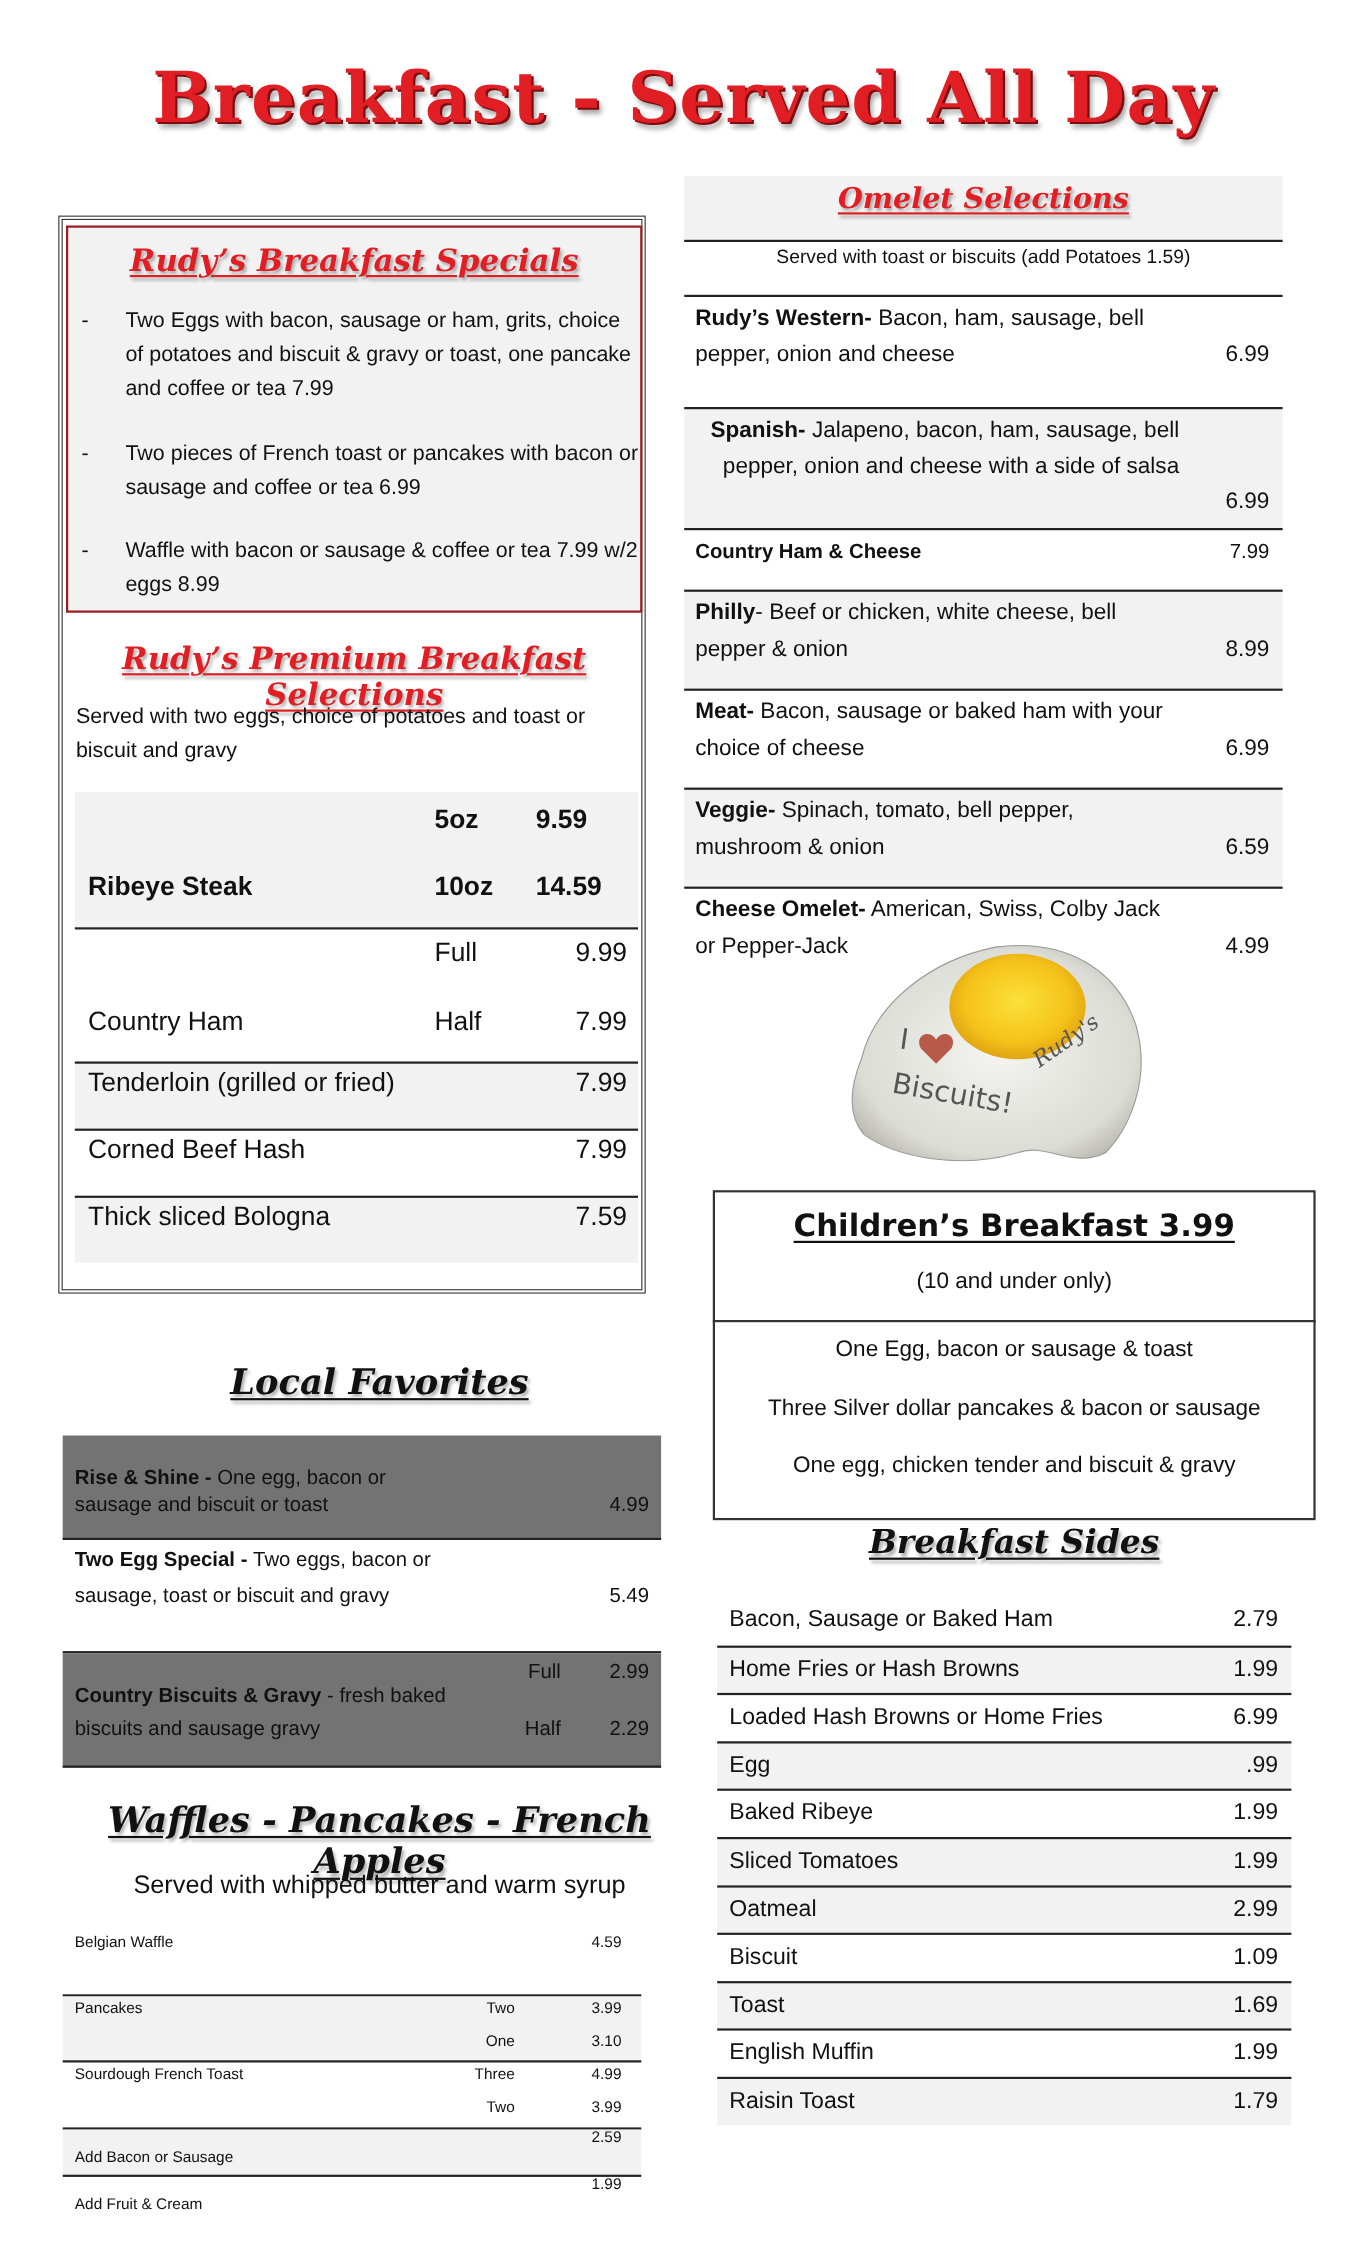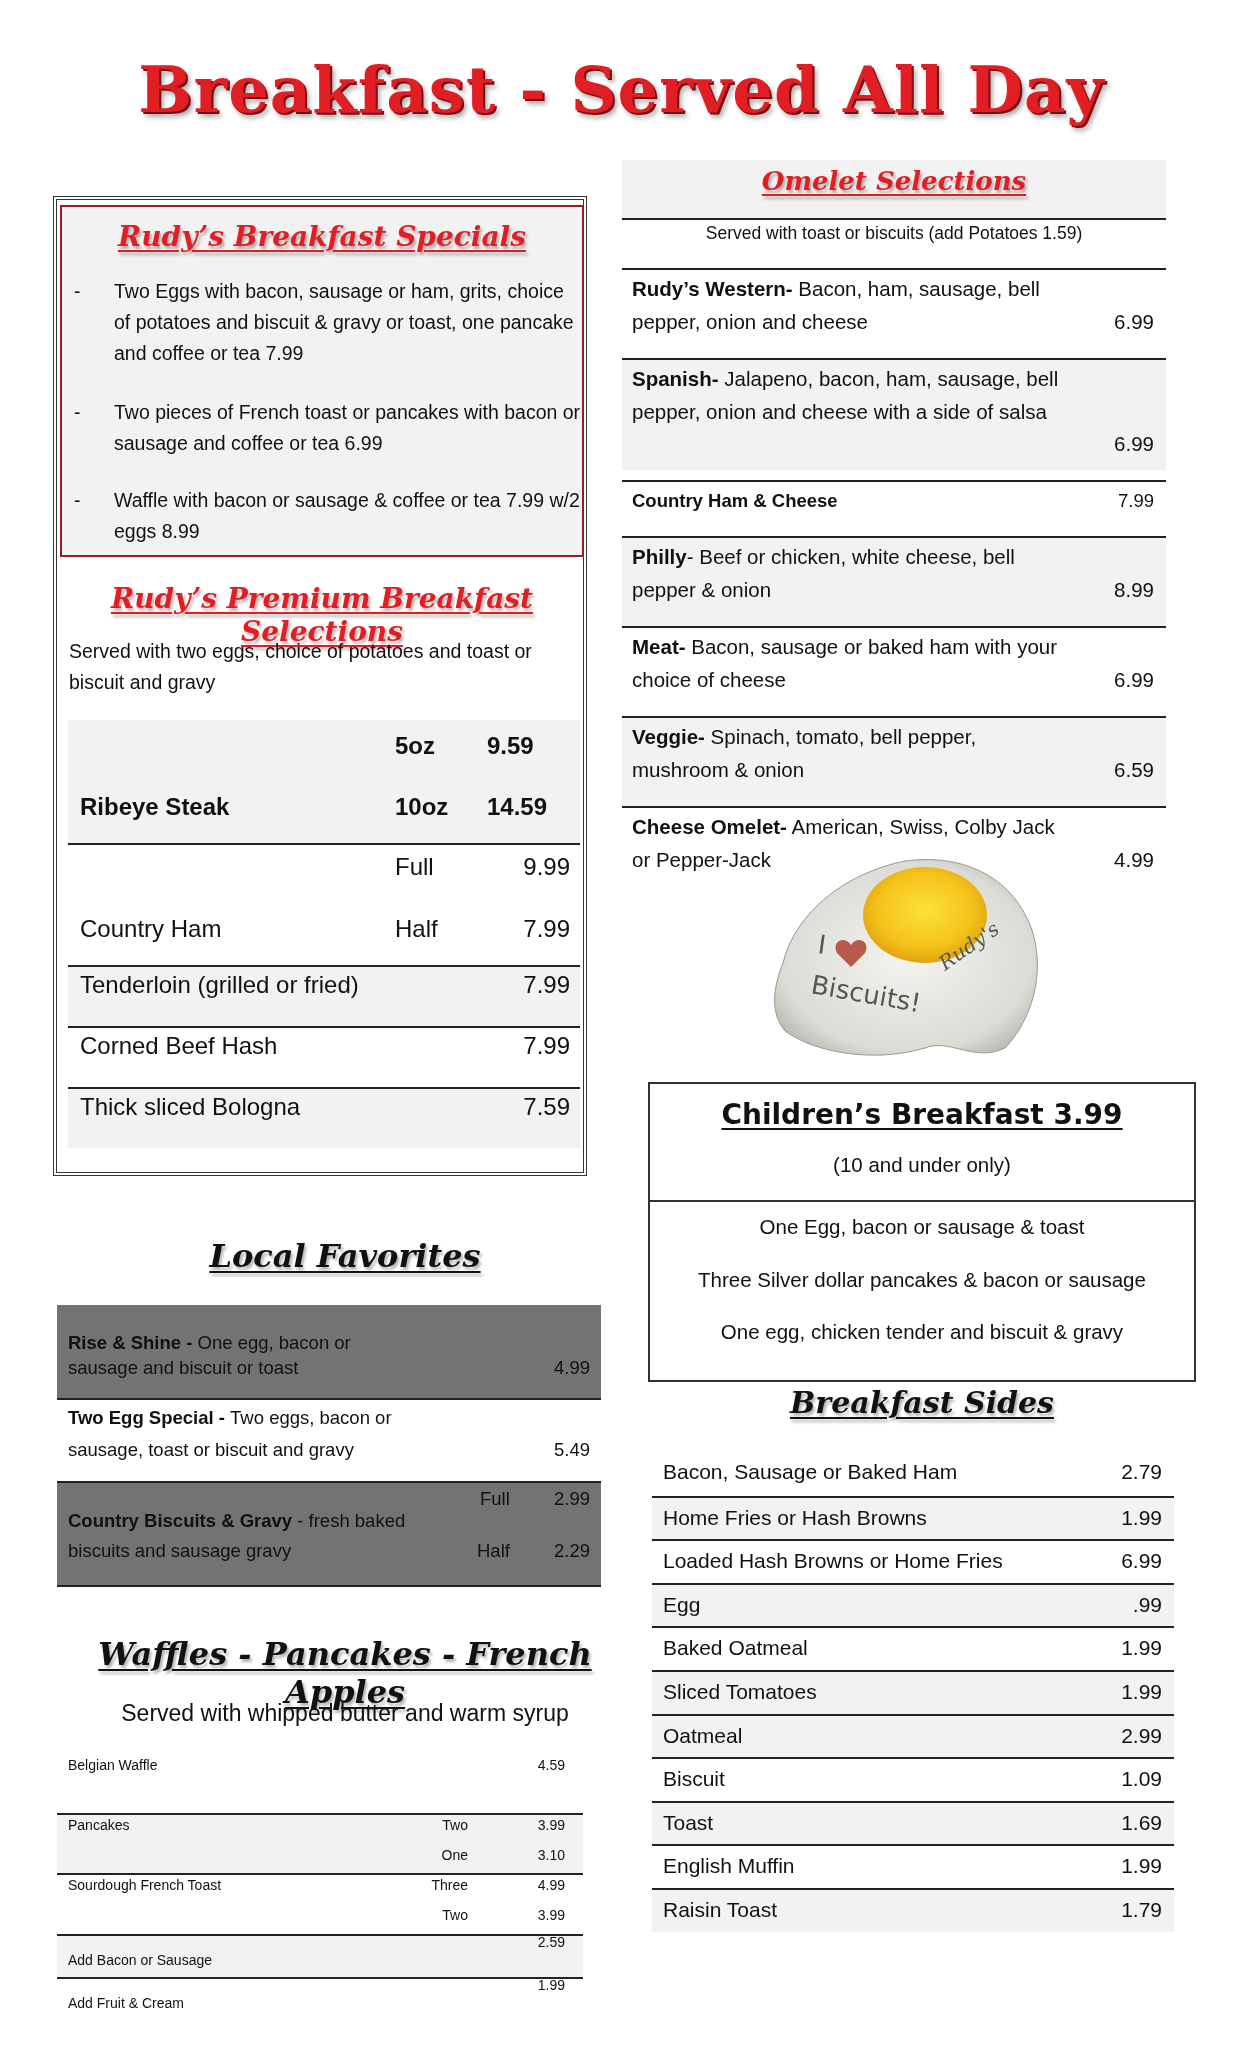--- a/index.html
+++ b/index.html
@@ -135,21 +135,21 @@
 </div>
 
 <div class="abs omelet-head"></div>
 <div class="abs script-red omelet-title">Omelet Selections</div>
 <div class="abs omelet-sub">Served with toast or biscuits (add Potatoes 1.59)</div>
 
 <div class="om-row" style="top:268px;height:90px;">
   <div class="desc"><b>Rudy’s Western-</b><span> Bacon, ham, sausage, bell pepper, onion and cheese</span></div>
   <span class="price" style="top:35px;">6.99</span>
 </div>
-<div class="om-row shade" style="top:358px;height:112px;">
+<div class="om-row shade" style="top:370px;height:112px;text-align:right;">
   <div class="desc"><b>Spanish-</b><span> Jalapeno, bacon, ham, sausage, bell pepper, onion and cheese with a side of salsa</span></div>
   <span class="price" style="top:67px;">6.99</span>
 </div>
 <div class="om-row" style="top:480px;height:56px;font-size:18.5px;">
   <div class="desc"><b>Country Ham &amp; Cheese</b><span></span></div>
   <span class="price" style="top:2px;">7.99</span>
 </div>
 <div class="om-row shade" style="top:536px;height:90px;">
   <div class="desc"><b>Philly</b><span>- Beef or chicken, white cheese, bell pepper &amp; onion</span></div>
   <span class="price" style="top:35px;">8.99</span>
@@ -208,21 +208,21 @@
     </div>
   <div class="side-row">
       <span class="n">Loaded Hash Browns or Home Fries</span>
       <span class="p">6.99</span>
     </div>
   <div class="side-row shade">
       <span class="n">Egg</span>
       <span class="p">.99</span>
     </div>
   <div class="side-row">
-      <span class="n">Baked Oatmeal</span>
+      <span class="n">Baked Ribeye</span>
       <span class="p">1.99</span>
     </div>
   <div class="side-row shade">
       <span class="n">Sliced Tomatoes</span>
       <span class="p">1.99</span>
     </div>
   <div class="side-row shade">
       <span class="n">Oatmeal</span>
       <span class="p">2.99</span>
     </div>
@@ -244,21 +244,21 @@
     </div>
 </div>
 
 <div class="abs script-black local-title">Local Favorites</div>
 <div class="abs lf-table">
   <div class="lf-row shade bb" style="height:95px;">
     <span class="r" style="left:11px;top:24px;"><b>Rise &amp; Shine - </b><span>One egg, bacon or</span></span>
     <span class="r" style="left:11px;top:49px;">sausage and biscuit or toast</span>
     <span class="r" style="right:11px;top:49px;">4.99</span>
   </div>
-  <div class="lf-row bb" style="height:83px;">
+  <div class="lf-row bb" style="height:103px;">
     <span class="r" style="left:11px;top:4px;"><b>Two Egg Special - </b><span>Two eggs, bacon or</span></span>
     <span class="r" style="left:11px;top:36px;">sausage, toast or biscuit and gravy</span>
     <span class="r" style="right:11px;top:36px;">5.49</span>
   </div>
   <div class="lf-row shade bb" style="height:104px;">
     <span class="r" style="left:423px;top:2px;">Full</span>
     <span class="r" style="right:11px;top:2px;">2.99</span>
     <span class="r" style="left:11px;top:24px;"><b>Country Biscuits &amp; Gravy</b><span> - fresh baked</span></span>
     <span class="r" style="left:11px;top:54px;">biscuits and sausage gravy</span>
     <span class="r" style="left:420px;top:54px;">Half</span>

